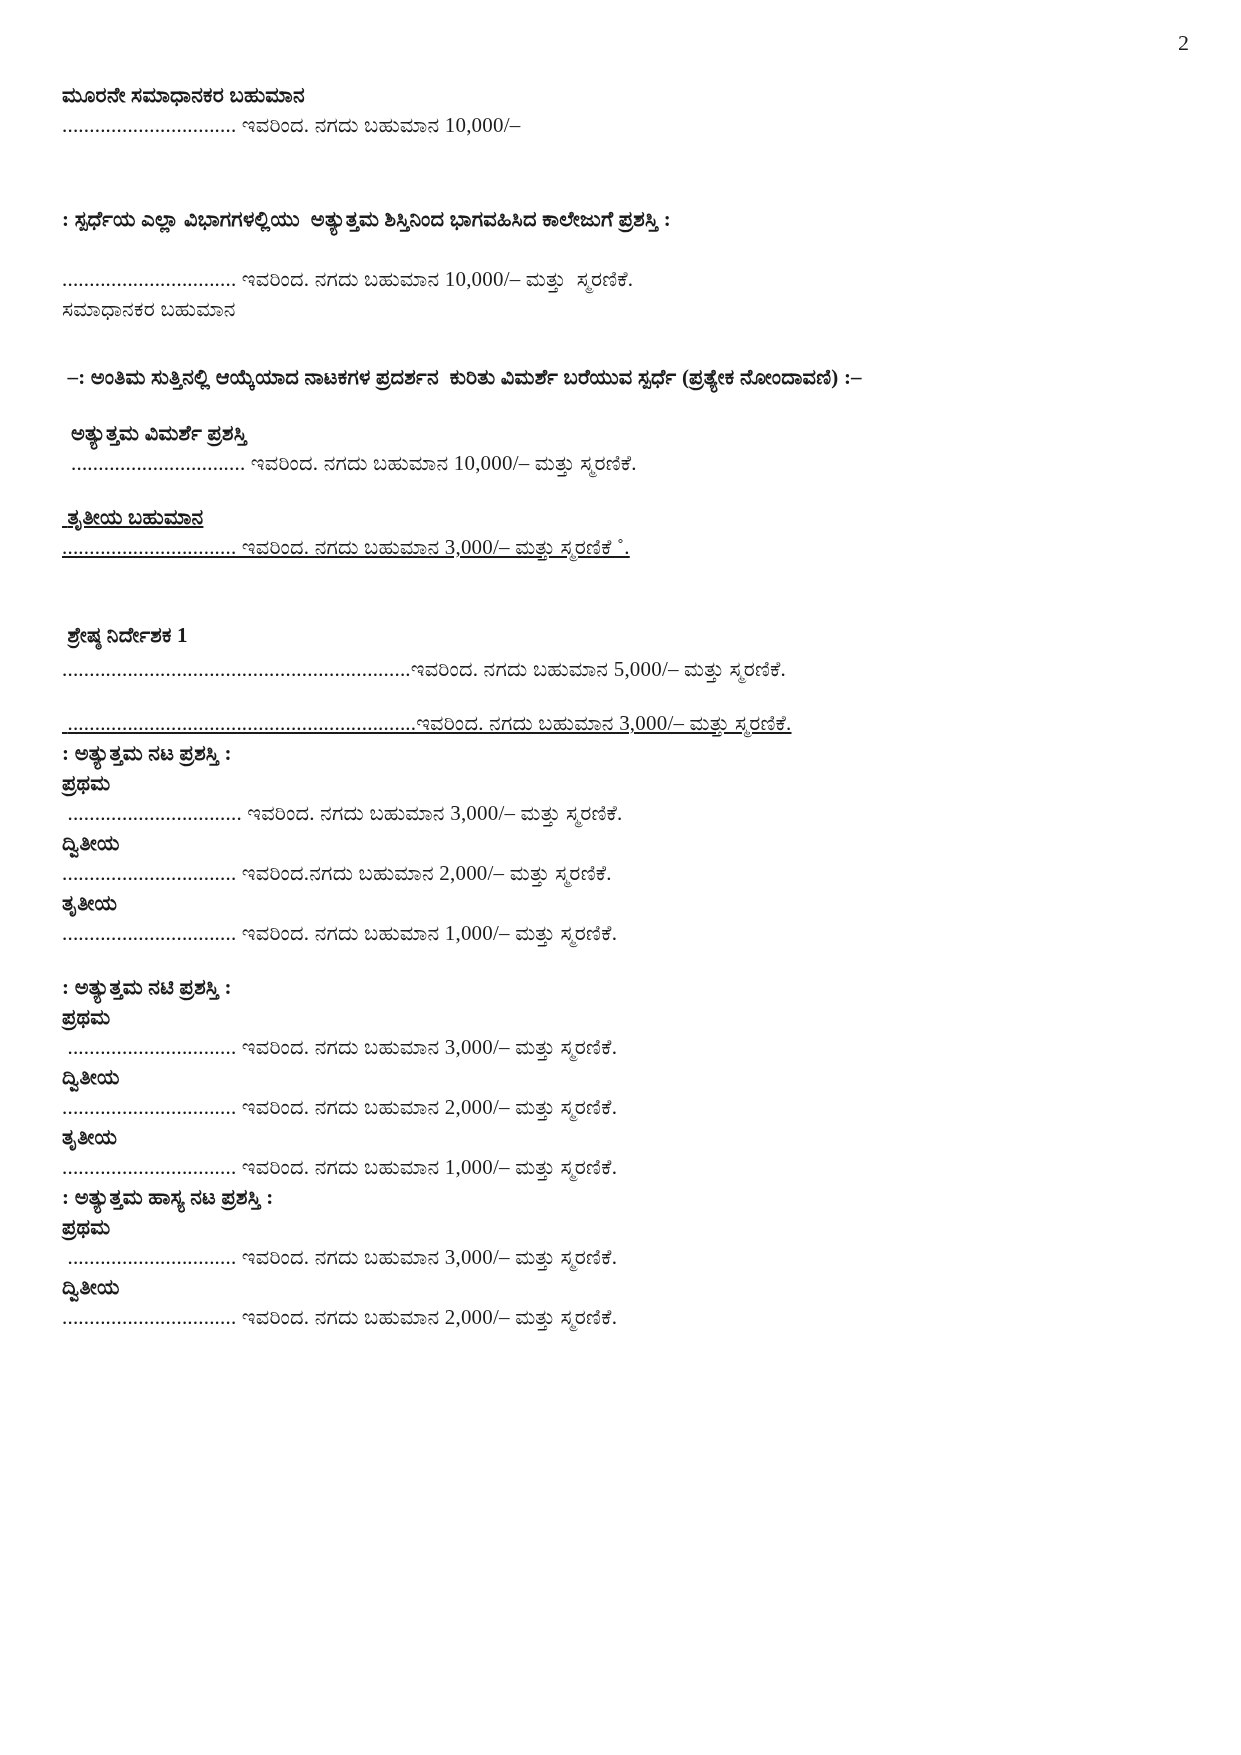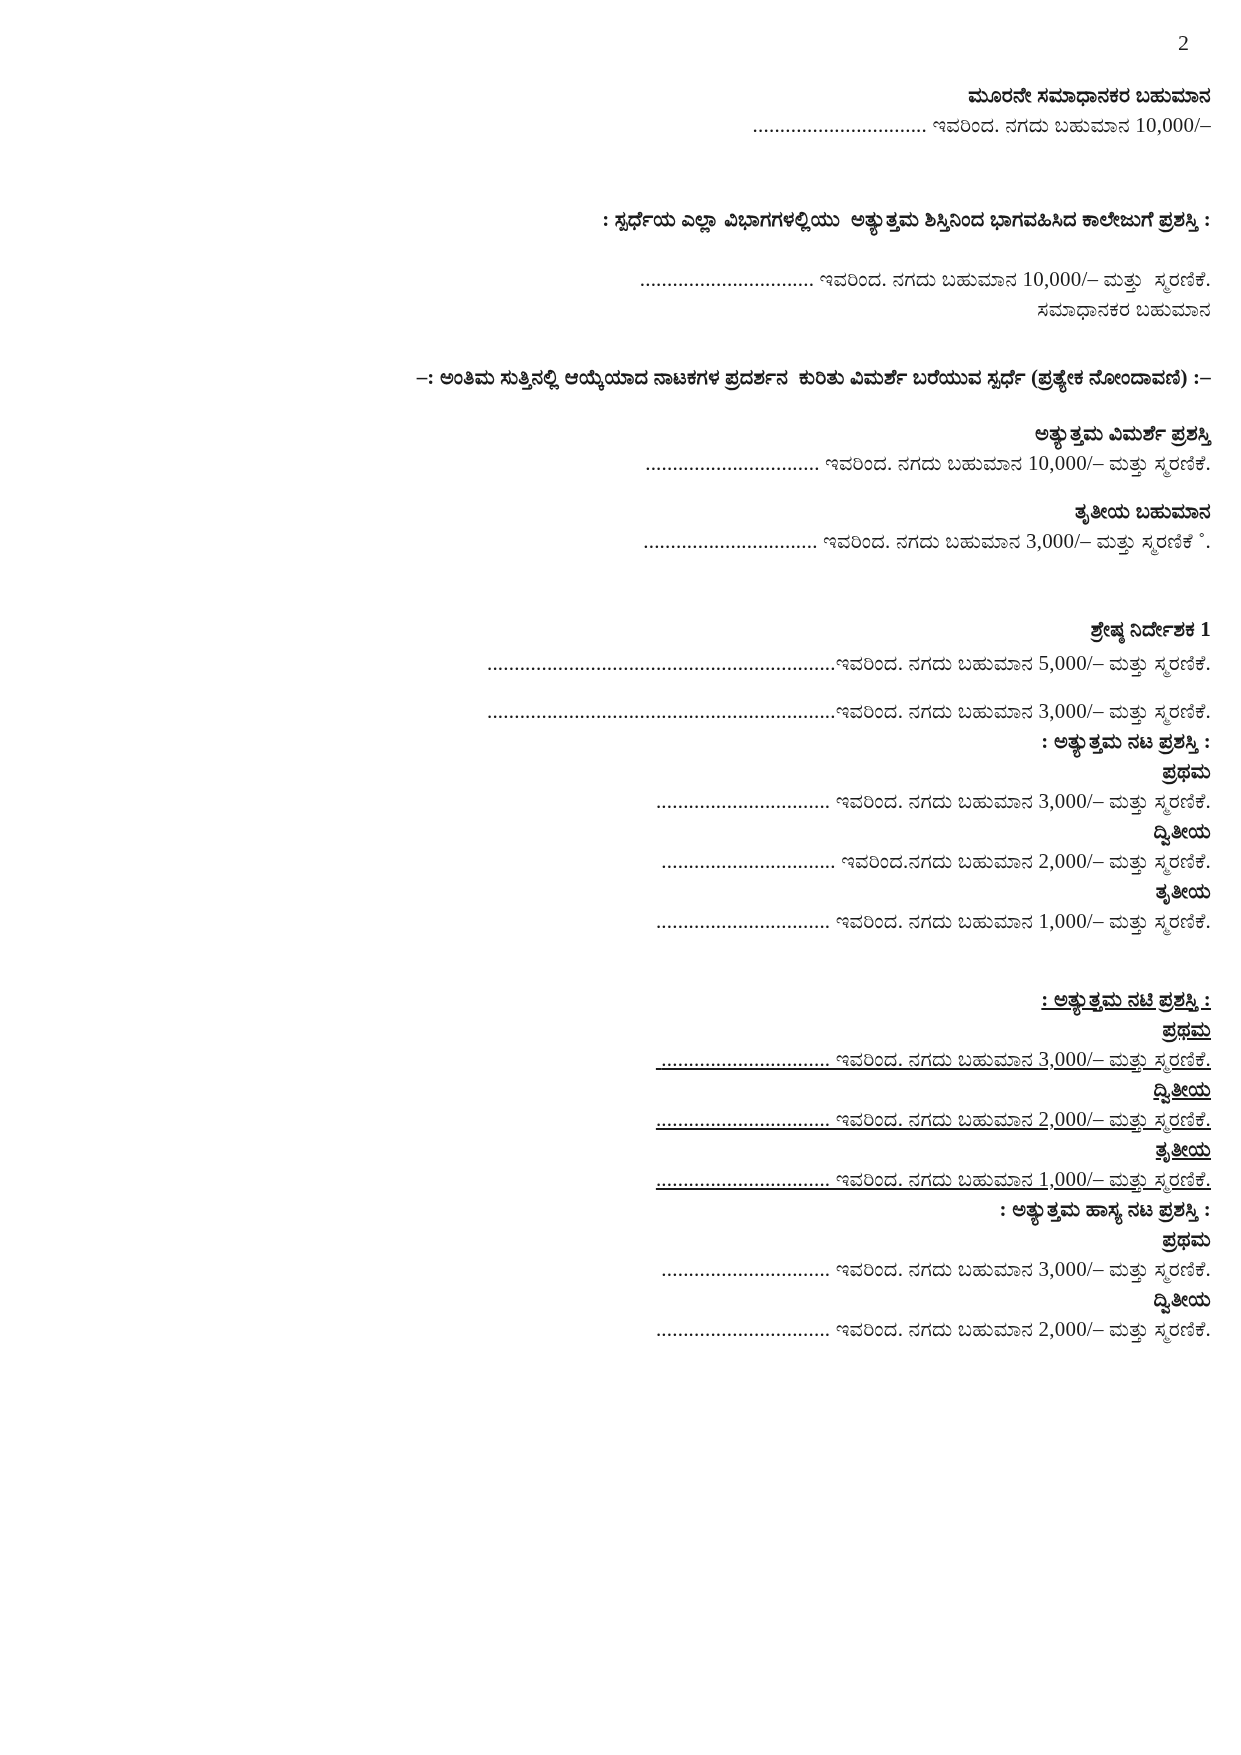--- a/index.html
+++ b/index.html
@@ -17,37 +17,36 @@
     top: 30px;
     right: 52px;
     font-size: 22px;
     line-height: 26px;
   }
   .content {
     position: absolute;
     left: 62px;
     top: 80px;
     right: 30px;
-    text-align: right;
   }
   .line {
     font-size: 21px;
     line-height: 30px;
     white-space: pre-wrap;
     letter-spacing: 0.2px;
   }
   .bold { font-weight: bold; }
   
   .gap-88 { margin-top: 64px; }
   .gap-58 { margin-top: 58px; }
   .gap-38 { margin-top: 38px; }
-  .gap-36 { margin-top: 48px; text-decoration: underline; }
+  .gap-36 { margin-top: 24px; }
   .gap-34 { margin-top: 34px; }
   .gap-32 { }
-  .gap-30 { margin-top: 18px; }
+  .gap-30 { margin-top: 24px; text-decoration: underline; }
   .gap-26 { margin-top: 26px; margin-left: 9px; }
   .gap-24 { margin-top: 24px; }
   
   .mt-blank { margin-top: 30px; }
   .mt-xs { margin-top: 4px; }
 </style>
 </head>
 <body>
 
 <div class="page">

